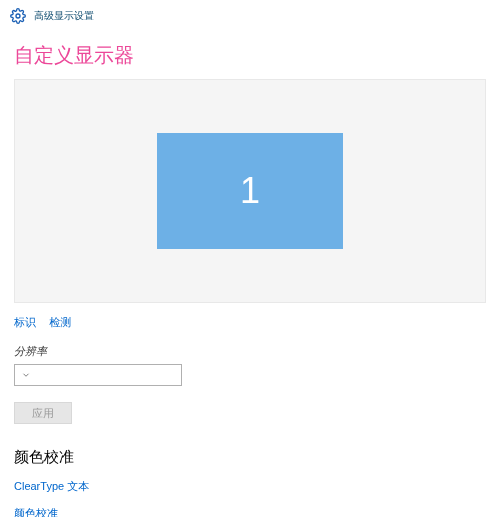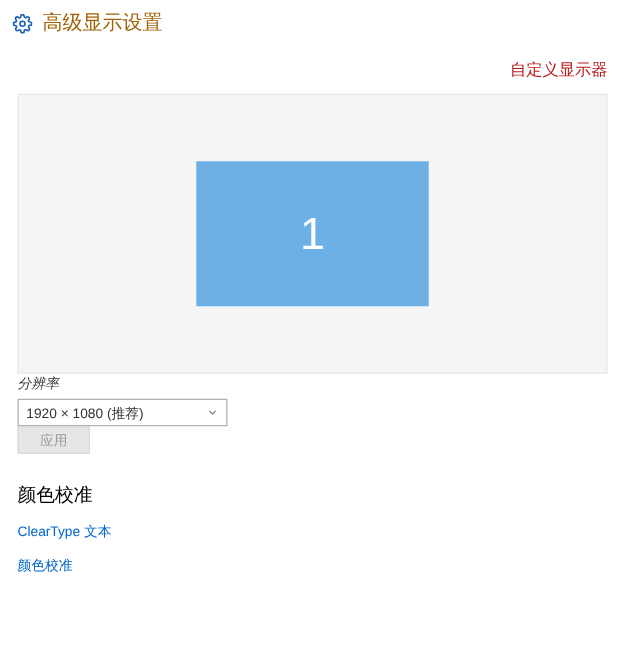--- a/index.html
+++ b/index.html
@@ -17,32 +17,31 @@
     display: flex;
     align-items: center;
     padding: 8px 10px;
     gap: 8px;
   }
   .gear {
     width: 16px; height: 16px;
     color: #1a5fb4;
   }
   .header-title {
-    font-size: 16px;
-    color: #a16207;
+    font-size: 10px;
+    color: #0c4a6e;
   }
   .content {
     padding: 0 14px;
   }
   .section-title {
-    font-size: 13px;
+    font-size: 20px;
     font-weight: 400;
     margin: 10px 0 10px 0;
-    color: #b91c1c;
-    text-align: right;
+    color: #ec4899;
   }
   .display-area {
     width: 100%;
     height: 224px;
     background: #f5f5f5;
     border: 1px solid #e8e8e8;
     display: flex;
     align-items: center;
     justify-content: center;
   }
@@ -84,21 +83,21 @@
     justify-content: space-between;
     font-size: 11px;
     color: #333;
     cursor: pointer;
   }
   .chevron {
     width: 10px; height: 10px;
     color: #666;
   }
   .btn-row {
-    margin-top: 0;
+    margin-top: 16px;
     display: flex;
     gap: 26px;
   }
   .btn {
     width: 58px;
     height: 22px;
     background: #e6e6e6;
     border: 1px solid #d8d8d8;
     font-size: 11px;
     color: #9a9a9a;
@@ -139,24 +138,27 @@
 
 <div class="content">
   <h2 class="section-title">自定义显示器</h2>
 
   <div class="display-area">
     <div class="monitor">
       <span>1</span>
     </div>
   </div>
 
+  <div class="link-row">
+    <a>标识</a>
+    <a>检测</a>
+  </div>
 
   <div class="field-label">分辨率</div>
   <div class="select-box">
-    <span>1920 × 1080 (推荐)</span>
     <span class="chevron">
       <svg viewBox="0 0 24 24" fill="none" stroke="currentColor" stroke-width="2">
           <polyline points="6 9 12 15 18 9"></polyline>
         </svg>
     </span>
   </div>
 
   <div class="btn-row">
     <div class="btn">应用</div>
   </div>

